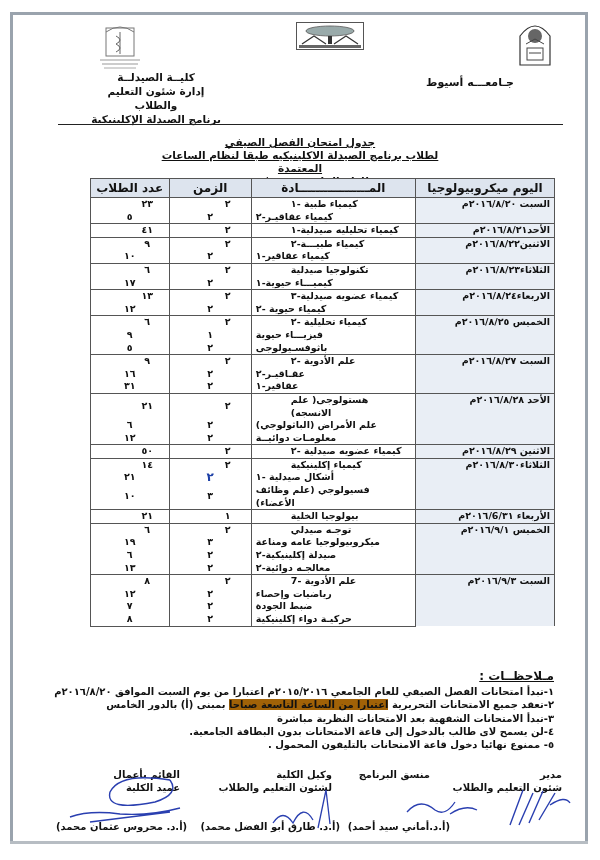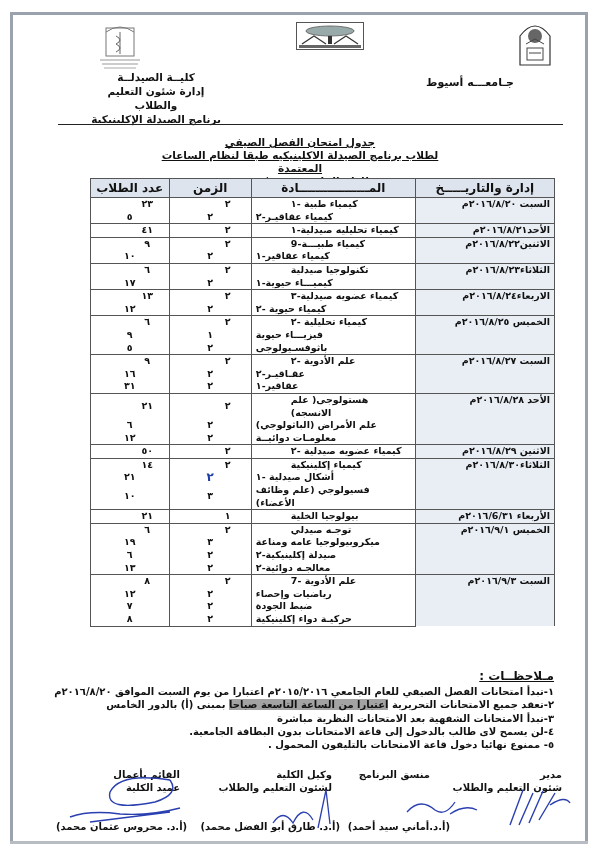--- a/index.html
+++ b/index.html
@@ -32,21 +32,21 @@
   table.sched tr.last td { border-bottom:1px solid #555; }
   td.day { background:#e9eef5; width:94px; vertical-align:top; white-space:nowrap; font-size:9.5px; }
   td.subj { text-align:left; width:190px; }
   td.time { text-align:center; width:83px; }
   td.count { text-align:center; width:66px; }
   .blue { color:#1c3fa6; font-size:12px; }
 
   .notes { position:absolute; right:46px; top:670px; width:520px; direction:rtl; font-size:10px;
            font-weight:bold; line-height:13.2px; }
   .notes-title { font-size:12px; text-decoration:underline; margin-bottom:2px; }
-  .notes .hl { background:#a3a3a3; }
+  .notes .hl { background:#a16207; }
 
   .sig { position:absolute; top:768px; direction:rtl; text-align:right; font-size:10px; font-weight:bold; line-height:13px; }
   .sig-1 { right:38px; width:110px; }
   .sig-2 { right:170px; width:80px; }
   .sig-3 { right:268px; width:140px; }
   .sig-4 { left:40px; width:140px; }
   .scribble { position:absolute; }
 </style>
 </head>
 <body>
@@ -88,21 +88,21 @@
 
 <div class="title">
   <span>جدول امتحان الفصل الصيفي</span>
   <span>لطلاب برنامج الصيدلة الاكلينيكيه طبقا لنظام الساعات المعتمدة</span>
   <span>للعام الجامعي ٢٠١٥/٢٠١٦م</span>
 </div>
 
 <table class="sched">
   <thead>
     <tr>
-      <th>إدارة والتاريـــــخ</th>
+      <th>اليوم ميكروبيولوجيا</th>
       <th>المـــــــــــــــــادة</th>
       <th>الزمن</th>
       <th>عدد الطلاب</th>
     </tr>
   </thead>
   <tbody id="sched-body">
       <tr class="grp-start">
         <td class="day" rowspan="2">السبت ٢٠١٦/٨/٢٠م</td>
         <td class="subj">كيمياء طبية -١</td>
         <td class="time">٢</td>
@@ -114,21 +114,21 @@
         <td class="count">٥</td>
       </tr>
       <tr class="grp-start">
         <td class="day" rowspan="1">الأحد٢٠١٦/٨/٢١م</td>
         <td class="subj">كيمياء تحليليه صيدلية-١</td>
         <td class="time">٢</td>
         <td class="count">٤١</td>
       </tr>
       <tr class="grp-start">
         <td class="day" rowspan="2">الاثنين٢٠١٦/٨/٢٢م</td>
-        <td class="subj">كيمياء طبيـــة-9</td>
+        <td class="subj">كيمياء طبيـــة-٢</td>
         <td class="time">٢</td>
         <td class="count">٩</td>
       </tr>
       <tr>
         <td class="subj">كيمياء عقاقير-١</td>
         <td class="time">٢</td>
         <td class="count">١٠</td>
       </tr>
       <tr class="grp-start">
         <td class="day" rowspan="2">الثلاثاء٢٠١٦/٨/٢٣م</td>

